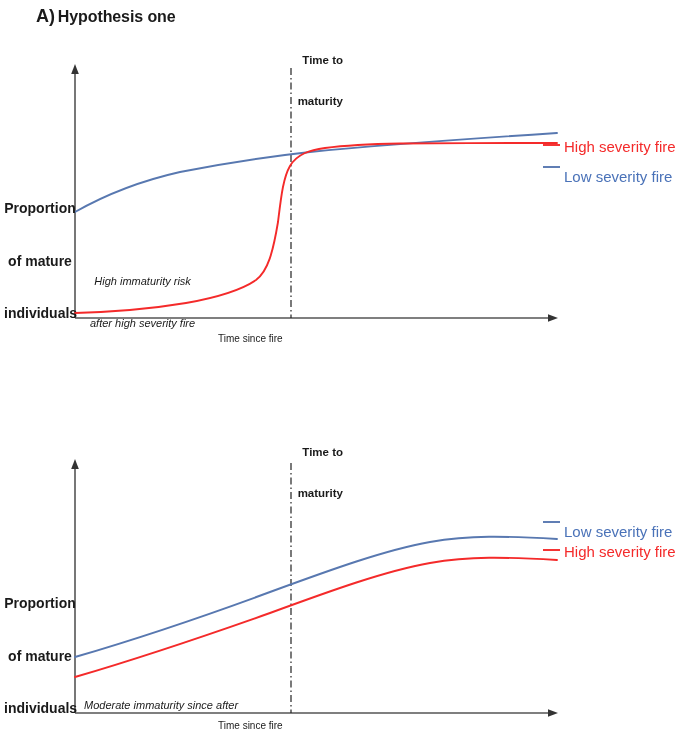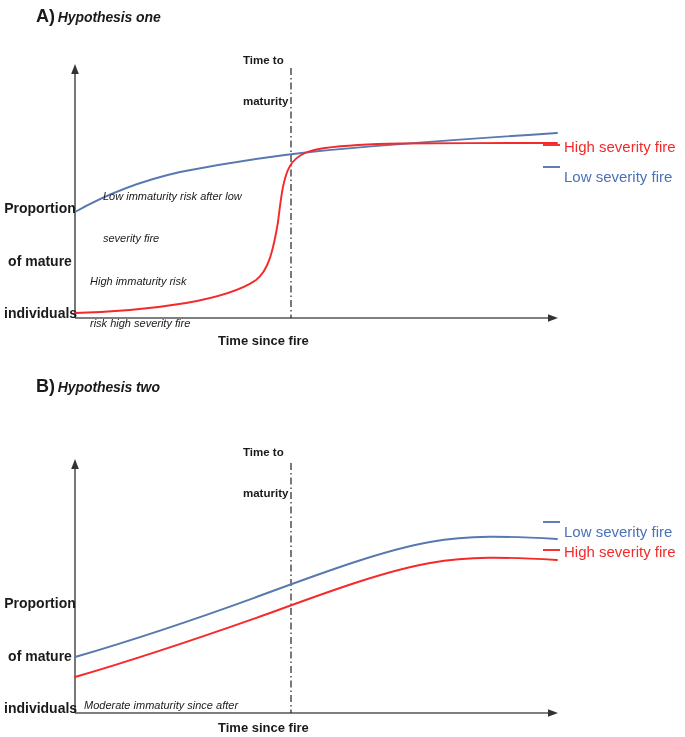--- a/index.html
+++ b/index.html
@@ -31,51 +31,50 @@
     font-weight: bold;
     letter-spacing: -0.1px;
     white-space: nowrap;
   }
   .panel-title .pl {
     font-size: 18px;
     font-weight: bold;
     margin-right: 3px;
   }
   .panel-title .pt {
-    font-size: 14px;
+    font-size: 16px;
     font-weight: bold;
-    font-style: italic;
   }
 
   .plot-svg {
     position: absolute;
     left: 0;
     top: 0;
   }
 
   .txt {
     position: absolute;
     white-space: pre;
     line-height: 1.18;
   }
   .axis-label {
-    font-size: 13px;
-    font-weight: bold;
+    font-size: 10px;
+    font-weight: normal;
     color: #1a1a1a;
   }
   .y-axis-label {
     font-size: 14px;
     font-weight: bold;
     text-align: center;
     line-height: 1.25;
   }
   .maturity-label {
     font-size: 11.5px;
     font-weight: bold;
-    text-align: left;
+    text-align: right;
     line-height: 1.2;
   }
   .annot {
     font-size: 11px;
     font-style: italic;
     color: #1a1a1a;
     line-height: 1.3;
   }
   .legend-label {
     font-size: 15px;
@@ -120,40 +119,33 @@
   </div>
 
   <div class="txt y-axis-label" style="left:4px; top:165px; width:72px;">
     <div>Proportion</div>
     <div>of mature</div>
     <div>individuals</div>
   </div>
 
   <div class="txt axis-label" style="left:218px; top:333px;">Time since fire</div>
 
-  <div class="txt annot" style="left:103px; top:160px;">
-    <div>Low immaturity risk after low</div>
-    <div>severity fire</div>
-  </div>
 
-  <div class="txt annot" style="left:90px; top:245px;">
+  <div class="txt annot" style="left:90px; top:245px;text-align:center;">
     <div>High immaturity risk</div>
-    <div>risk high severity fire</div>
+    <div>after high severity fire</div>
   </div>
 
   <div class="txt legend-label legend-high" style="left:564px; top:138px;">High severity fire</div>
   <div class="txt legend-label legend-low" style="left:564px; top:160px;">Low severity fire</div>
 
 </div>
 
 <div class="panel" id="panel-b">
 
-  <div class="panel-title">
-    <span class="pl">B)</span><span class="pt">Hypothesis two</span>
-  </div>
 
   <svg class="plot-svg" width="685" height="367">
 
     <line x1="75" y1="343" x2="75" y2="97" stroke="#555555" stroke-width="1.6"></line>
     <polygon points="75,89 71.2,99 78.8,99" fill="#333333"></polygon>
 
     <line x1="75" y1="343" x2="550" y2="343" stroke="#555555" stroke-width="1.6"></line>
     <polygon points="558,343 548,339.2 548,346.8" fill="#333333"></polygon>
 
     <line x1="291" y1="93" x2="291" y2="343" stroke="#222222" stroke-width="1.2" stroke-dasharray="7,3,1.5,3"></line>

